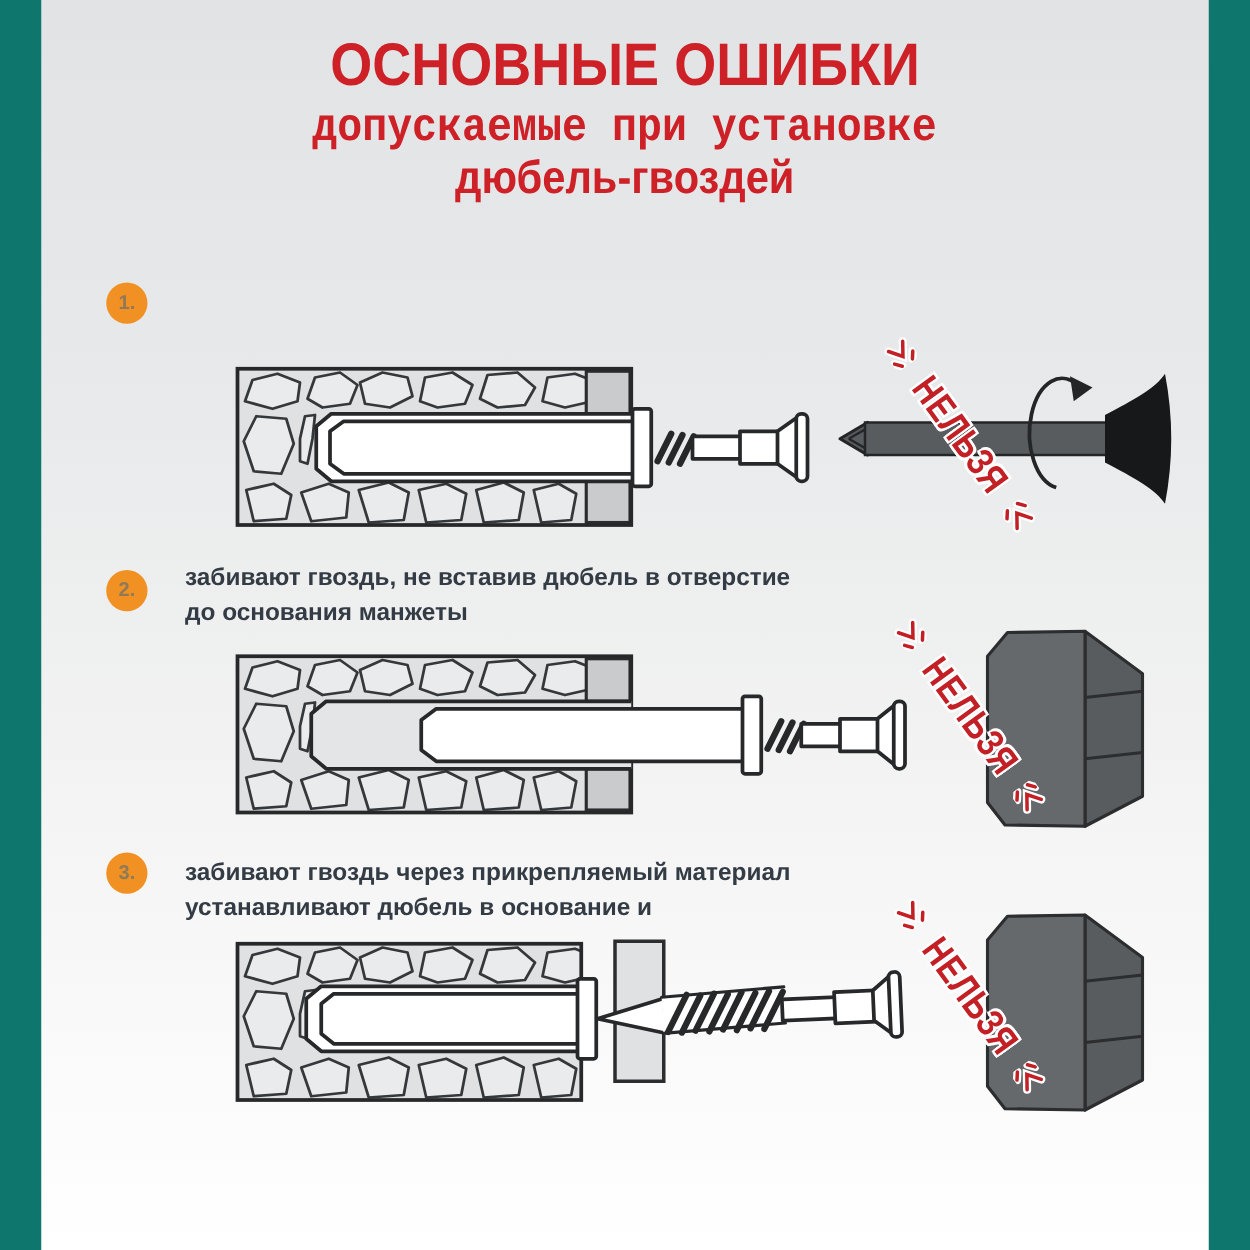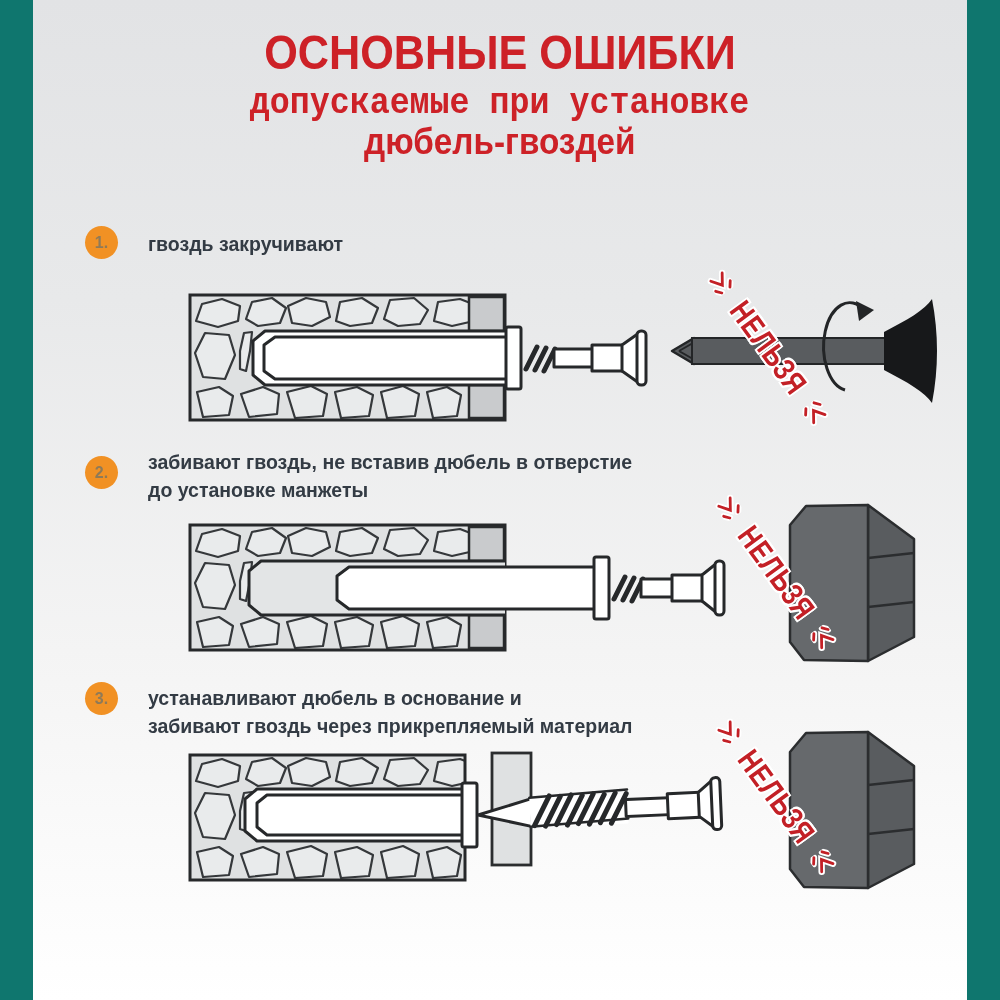--- a/index.html
+++ b/index.html
@@ -96,24 +96,20 @@
       </defs>
     </svg>
 
     <div class="hdr">
       <div class="t1"><span class="cond">ОСНОВНЫЕ ОШИБКИ</span></div>
       <div class="t2"><span class="cond">допускаемые при установке</span></div>
       <div class="t3"><span class="cond">дюбель-гвоздей</span></div>
     </div>
 
     <div class="badge" style="left:52px;top:226px;">1.</div>
-    <div class="itxt" style="top:230px;">
-      <div>гвоздь закручивают</div>
-      <div></div>
-    </div>
 
     <svg class="fig" style="top:280px;" width="934" height="150" viewBox="0 0 934 150">
       <g>
         <svg x="157" y="15" width="315" height="125" viewBox="0 0 315 125">
             <use href="#stones"></use>
           </svg>
         <rect class="darkrect" x="436" y="17" width="35" height="34"></rect>
         <rect class="darkrect" x="436" y="105" width="35" height="33"></rect>
         <rect class="wallb" x="157" y="15" width="315" height="125"></rect>
         <path d="M 232 51 L 220 61 L 220 95 L 232 105 L 472 105 L 472 51 Z" fill="#ffffff"></path>
@@ -147,21 +143,21 @@
         </svg>
       <span class="word">НЕЛЬЗЯ</span>
       <svg width="22" height="22" viewBox="0 0 22 22">
           <use href="#spark-close"></use>
         </svg>
     </div>
 
     <div class="badge" style="left:52px;top:456px;">2.</div>
     <div class="itxt" style="top:448px;">
       <div>забивают гвоздь, не вставив дюбель в отверстие</div>
-      <div>до установке манжеты</div>
+      <div>до основания манжеты</div>
     </div>
 
     <svg class="fig" style="top:495px;" width="934" height="175" viewBox="0 0 934 175">
       <g>
         <svg x="157" y="30" width="315" height="125" viewBox="0 0 315 125">
             <use href="#stones"></use>
           </svg>
         <rect class="darkrect" x="436" y="32" width="35" height="34"></rect>
         <rect class="darkrect" x="436" y="120" width="35" height="33"></rect>
         <rect class="wallb" x="157" y="30" width="315" height="125"></rect>
@@ -186,22 +182,22 @@
           <use href="#spark-open"></use>
         </svg>
       <span class="word">НЕЛЬЗЯ</span>
       <svg width="22" height="22" viewBox="0 0 22 22">
           <use href="#spark-close"></use>
         </svg>
     </div>
 
     <div class="badge" style="left:52px;top:682px;">3.</div>
     <div class="itxt" style="top:684px;">
+      <div>забивают гвоздь через прикрепляемый материал</div>
       <div>устанавливают дюбель в основание и</div>
-      <div>забивают гвоздь через прикрепляемый материал</div>
     </div>
 
     <svg class="fig" style="top:725px;" width="934" height="170" viewBox="0 0 934 170">
       <g>
         <svg x="157" y="30" width="275" height="125" viewBox="0 0 275 125">
             <use href="#stones"></use>
           </svg>
         <rect class="wallb" x="157" y="30" width="275" height="125"></rect>
         <path d="M 224 64 L 212 74 L 212 106 L 224 116 L 432 116 L 432 64 Z" fill="#ffffff"></path>
         <path class="holeline" d="M 432 64 L 224 64 L 212 74 L 212 106 L 224 116 L 432 116"></path>

